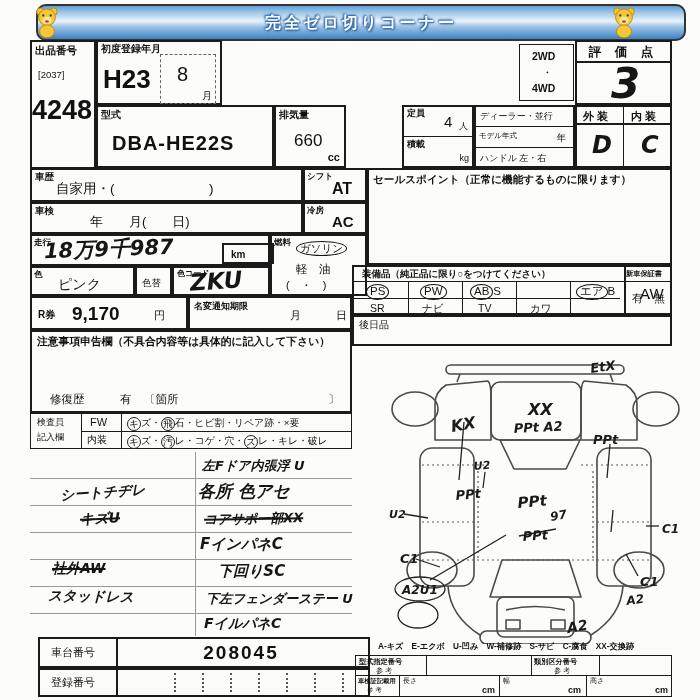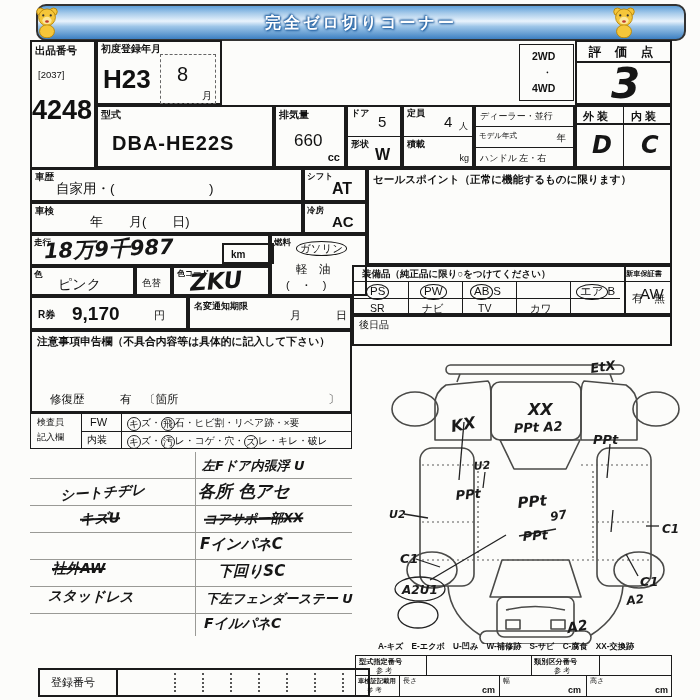--- a/index.html
+++ b/index.html
@@ -86,27 +86,20 @@
   </div>
 
   <div class="b" style="left:96px;top:105px;width:178px;height:63px">
     <span class="l" style="left:3px;top:3px;font-size:10px">型式</span>
     <span class="t" style="left:14px;top:26px;font-size:20px;font-weight:bold;letter-spacing:1px">DBA-HE22S</span>
   </div>
   <div class="b" style="left:274px;top:105px;width:72px;height:63px">
     <span class="l" style="left:3px;top:3px;font-size:10px">排気量</span>
     <span class="t" style="left:18px;top:25px;font-size:17px">660</span>
     <span class="t" style="right:4px;bottom:3px;font-size:11px;font-weight:bold">cc</span>
-  </div>
-  <div class="b" style="left:346px;top:105px;width:56px;height:63px">
-    <div class="hd" style="top:29px"></div>
-    <span class="l" style="left:3px;top:2px;font-size:9px">ドア</span>
-    <span class="t" style="left:30px;top:7px;font-size:15px">5</span>
-    <span class="l" style="left:3px;top:33px;font-size:9px">形状</span>
-    <span class="t" style="left:27px;top:40px;font-size:16px;font-weight:bold">W</span>
   </div>
   <div class="b" style="left:402px;top:105px;width:72px;height:63px">
     <div class="hd" style="top:29px"></div>
     <span class="l" style="left:3px;top:2px;font-size:9px">定員</span>
     <span class="t" style="left:40px;top:7px;font-size:15px">4</span>
     <span class="t" style="right:4px;top:15px;font-size:9px">人</span>
     <span class="l" style="left:3px;top:33px;font-size:9px">積載</span>
     <span class="t" style="right:3px;bottom:3px;font-size:9px">kg</span>
   </div>
   <div class="b" style="left:474px;top:105px;width:101px;height:63px">
@@ -308,20 +301,25 @@
     <text x="1" y="166" font-size="11">U2</text>
     <text x="12" y="211" font-size="13">C1</text>
     <text x="14" y="242" font-size="12">A2U1</text>
     <text x="135" y="189" font-size="13" transform="rotate(-4 135 189)">PPt</text>
     <text x="274" y="181" font-size="12">C1</text>
     <text x="252" y="234" font-size="13">C1</text>
     <text x="239" y="253" font-size="12" transform="rotate(-8 239 253)">A2</text>
     <text x="180" y="281" font-size="14" transform="rotate(-10 180 281)">A2</text>
   </svg>
 
+  <div class="b" style="left:38px;top:637px;width:332px;height:31px;border-width:2.5px">
+    <div class="vd" style="left:76px;border-left-width:2px"></div>
+    <span class="t" style="left:11px;top:8px;font-size:11px">車台番号</span>
+    <span class="t" style="left:76px;top:4px;width:250px;text-align:center;font-size:19px;font-weight:bold;letter-spacing:2px">208045</span>
+  </div>
   <div class="b" style="left:38px;top:668px;width:332px;height:29px;border-width:2.5px">
     <div class="vd" style="left:76px;border-left-width:2px"></div>
     <span class="t" style="left:11px;top:7px;font-size:11px">登録番号</span>
     <div class="dv" style="left:134px"></div>
     <div class="dv" style="left:162px"></div>
     <div class="dv" style="left:190px"></div>
     <div class="dv" style="left:218px"></div>
     <div class="dv" style="left:246px"></div>
     <div class="dv" style="left:274px"></div>
     <div class="dv" style="left:302px"></div>

